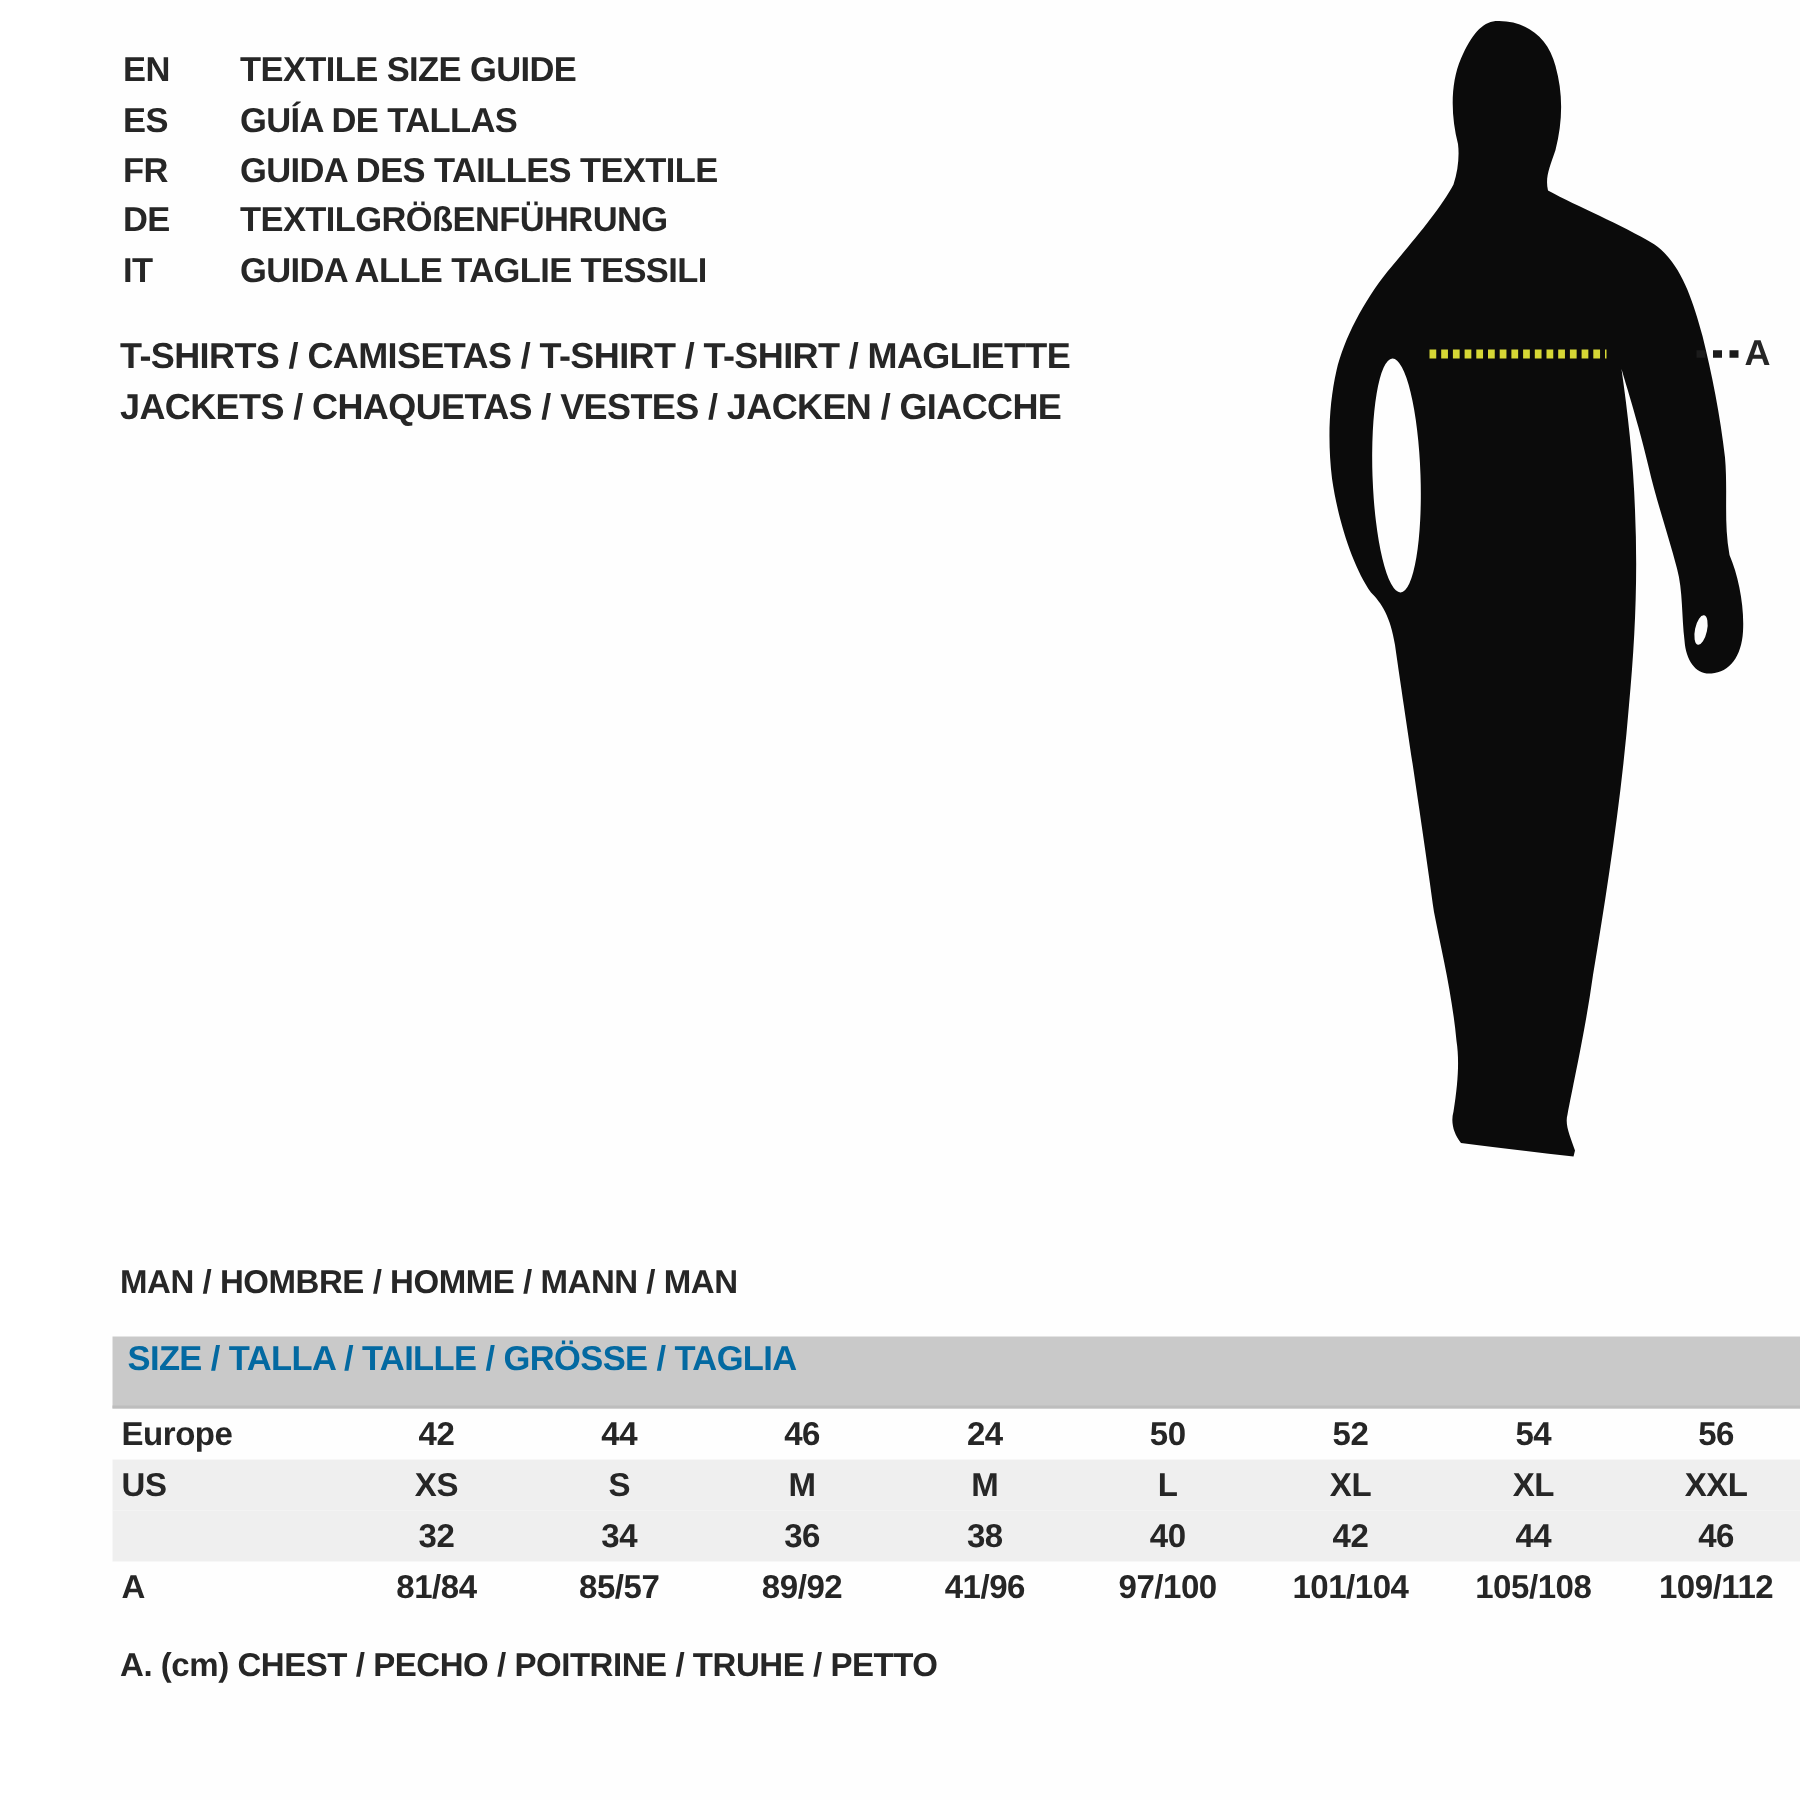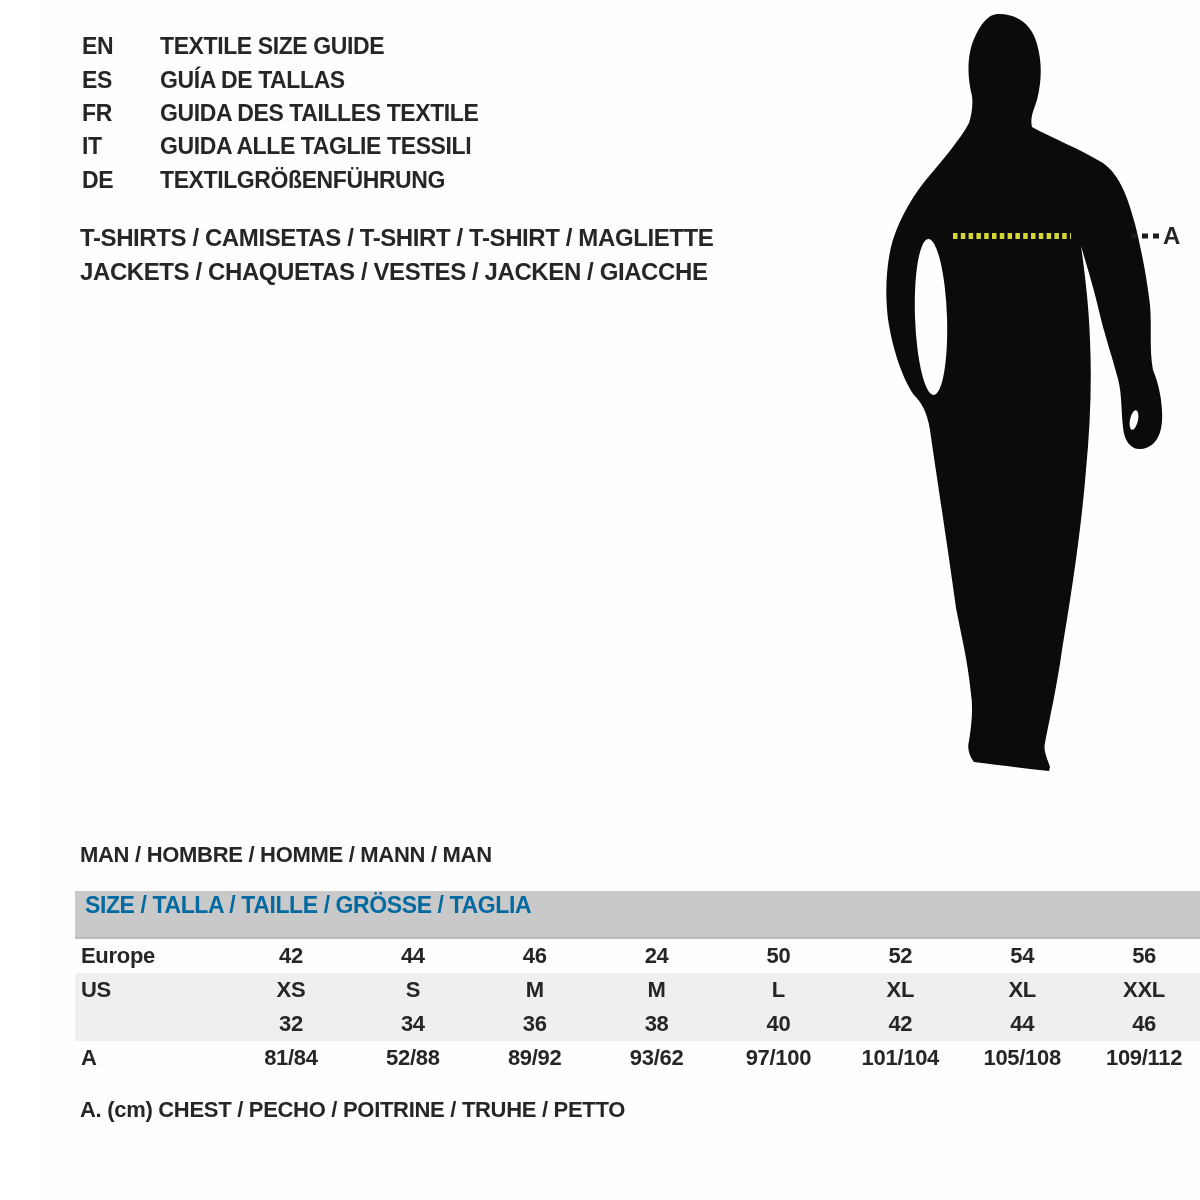--- a/index.html
+++ b/index.html
@@ -53,26 +53,26 @@
     </div>
     <div class="lang-row">
       <span class="lang-code">ES</span>
       <span class="lang-label">GUÍA DE TALLAS</span>
     </div>
     <div class="lang-row">
       <span class="lang-code">FR</span>
       <span class="lang-label">GUIDA DES TAILLES TEXTILE</span>
     </div>
     <div class="lang-row">
+      <span class="lang-code">DE</span>
+      <span class="lang-label">TEXTILGRÖßENFÜHRUNG</span>
+    </div>
+    <div class="lang-row">
       <span class="lang-code">IT</span>
       <span class="lang-label">GUIDA ALLE TAGLIE TESSILI</span>
-    </div>
-    <div class="lang-row">
-      <span class="lang-code">DE</span>
-      <span class="lang-label">TEXTILGRÖßENFÜHRUNG</span>
     </div>
   </div>
 
   <div class="categories">
     <div>T-SHIRTS / CAMISETAS / T-SHIRT / T-SHIRT / MAGLIETTE</div>
     <div>JACKETS / CHAQUETAS / VESTES / JACKEN / GIACCHE</div>
   </div>
 
   <div class="figure-wrap">
     <svg width="1200" height="800" viewBox="0 0 1200 800">
@@ -154,23 +154,23 @@
       <span class="t-cell">38</span>
       <span class="t-cell">40</span>
       <span class="t-cell">42</span>
       <span class="t-cell">44</span>
       <span class="t-cell">46</span>
     </div>
 
     <div class="t-row">
       <span class="t-label">A</span>
       <span class="t-cell">81/84</span>
-      <span class="t-cell">52/88</span>
+      <span class="t-cell">85/57</span>
       <span class="t-cell">89/92</span>
-      <span class="t-cell">93/62</span>
+      <span class="t-cell">41/96</span>
       <span class="t-cell">97/100</span>
       <span class="t-cell">101/104</span>
       <span class="t-cell">105/108</span>
       <span class="t-cell">109/112</span>
     </div>
   </div>
 
   <div class="footnote">A. (cm) CHEST / PECHO / POITRINE / TRUHE / PETTO</div>
 
 </div>

